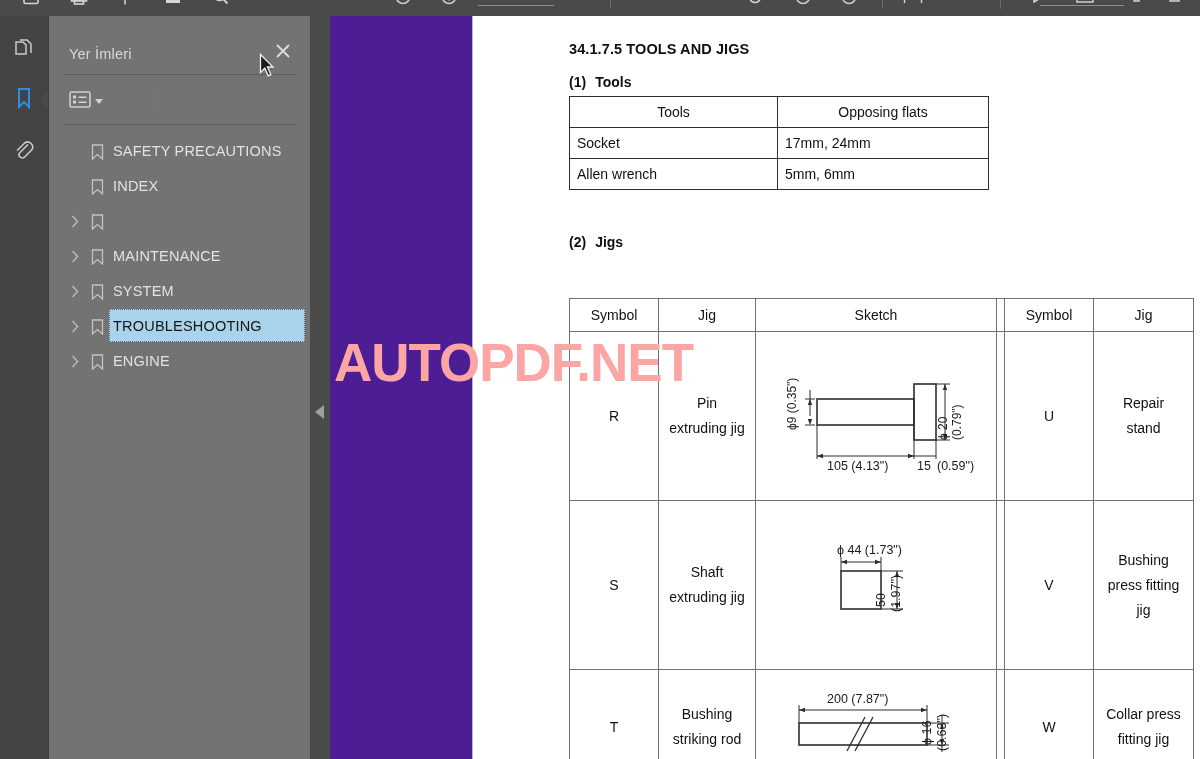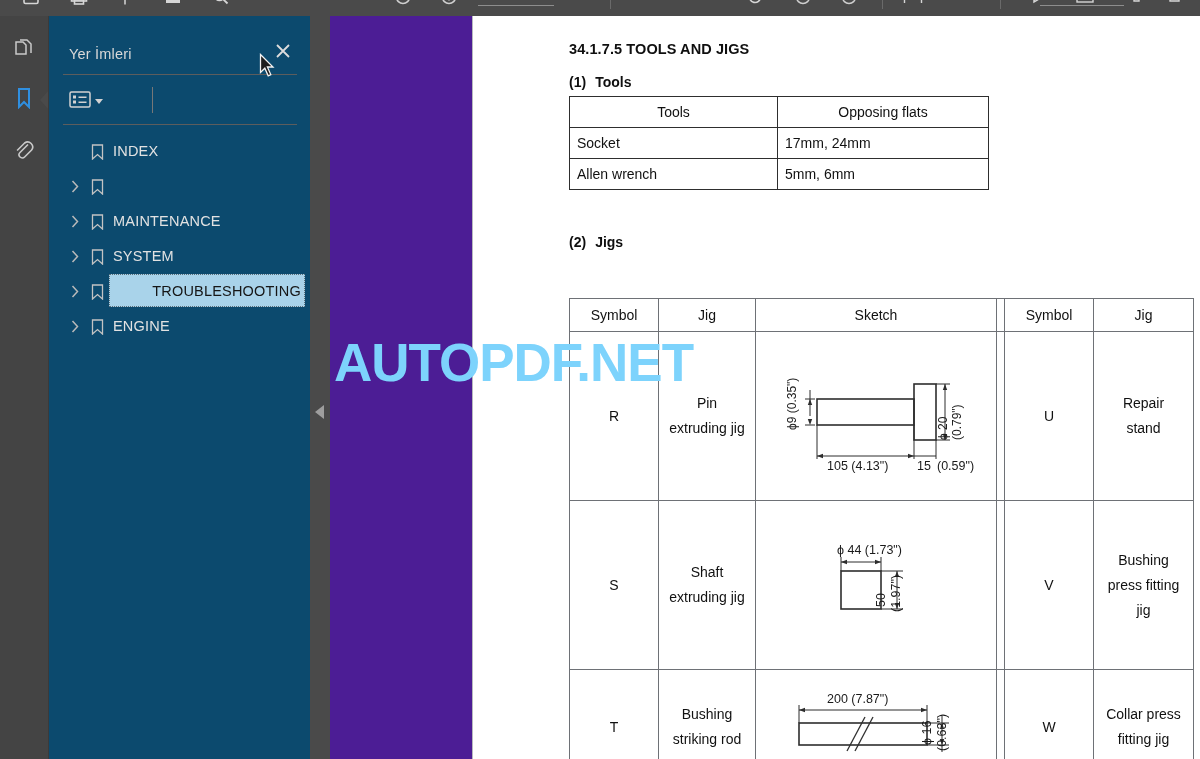--- a/index.html
+++ b/index.html
@@ -48,23 +48,22 @@
     content: ""; position: absolute; right: -9px; top: 6px;
     width: 0; height: 0;
     border-top: 10px solid transparent;
     border-bottom: 10px solid transparent;
     border-right: 9px solid #4a4a4a;
   }
 
   
   .panel {
     position: absolute; left: 48px; top: 16px; width: 262px; height: 743px;
-    background: #0c4a6e;
+    background: #737373;
     border-left: 1px solid #3a3a3a;
-    text-align: right;
   }
   .panel-title {
     position: absolute; left: 20px; top: 30px;
     font-size: 14.5px; color: #d8d8d8; letter-spacing: .2px;
   }
   .panel-close {
     position: absolute; right: 16px; top: 24px; width: 22px; height: 22px;
     display: flex; align-items: center; justify-content: center;
     color: #dddddd;
   }
@@ -191,21 +190,21 @@
   .jig-name { line-height: 25px; }
   .sketch-cell { position: relative; }
 
   
   .sk { display: block; margin: 0 auto; }
 
   
   .watermark {
     position: absolute; left: 334px; top: 332px;
     font-size: 53px; font-weight: bold;
-    color: #7dd3fc;
+    color: #fca5a5;
     letter-spacing: -1px;
     white-space: nowrap;
     pointer-events: none;
   }
 
   
   .cursor { position: absolute; left: 259px; top: 53px; }
 </style>
 </head>
 <body>
@@ -369,20 +368,29 @@
       </span>
       <span class="opt-caret"></span>
     </div>
     <div class="panel-vsep"></div>
 
     <div class="panel-rule" style="top:108px"></div>
 
     <div class="bm-list">
 
 
+      <div class="bm-item">
+        <span class="bm-twisty blank"></span>
+        <span class="bm-ico">
+          <svg width="13" height="16" viewBox="0 0 13 16">
+              <path d="M1.5 1h10v14l-5-4.5-5 4.5z" fill="none" stroke="#c3c3c3" stroke-width="1.3"></path>
+            </svg>
+        </span>
+        <span class="bm-label">SAFETY PRECAUTIONS</span>
+      </div>
 
       <div class="bm-item">
         <span class="bm-twisty blank"></span>
         <span class="bm-ico">
           <svg width="13" height="16" viewBox="0 0 13 16">
               <path d="M1.5 1h10v14l-5-4.5-5 4.5z" fill="none" stroke="#c3c3c3" stroke-width="1.3"></path>
             </svg>
         </span>
         <span class="bm-label">INDEX</span>
       </div>

